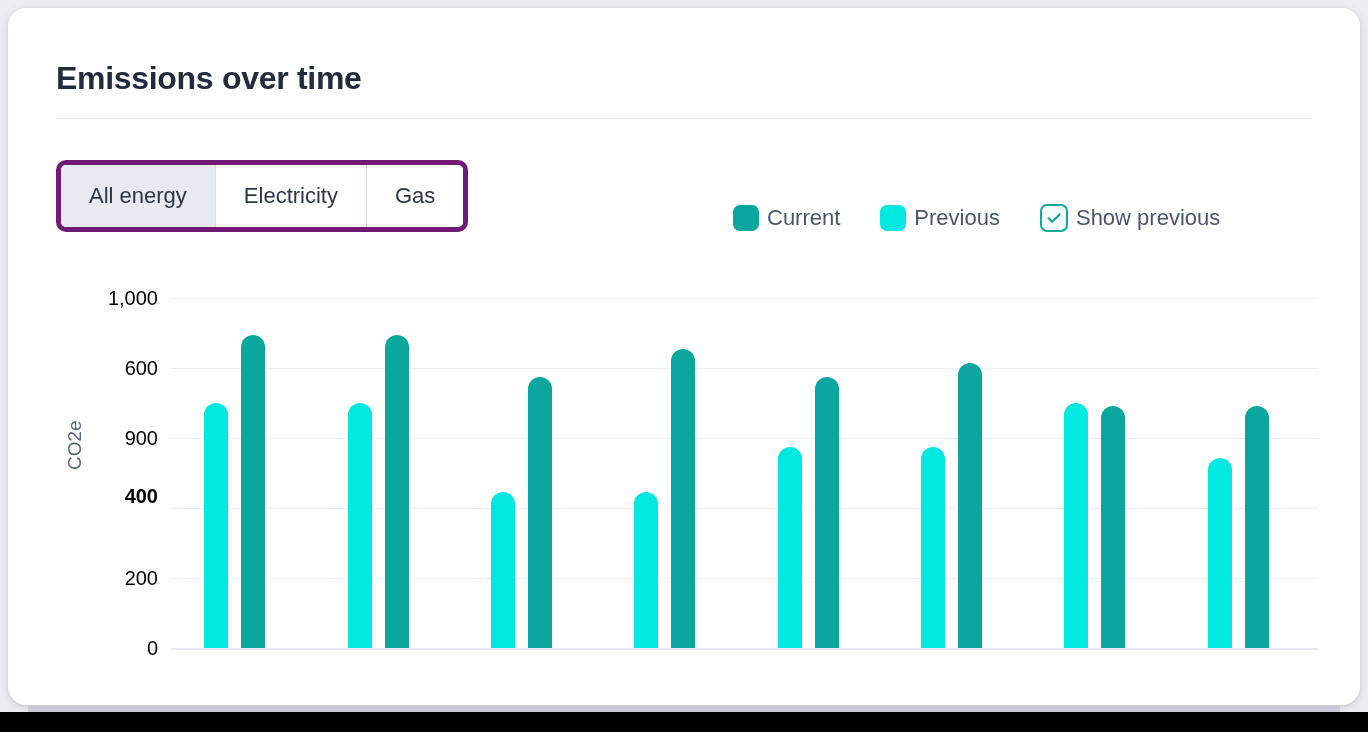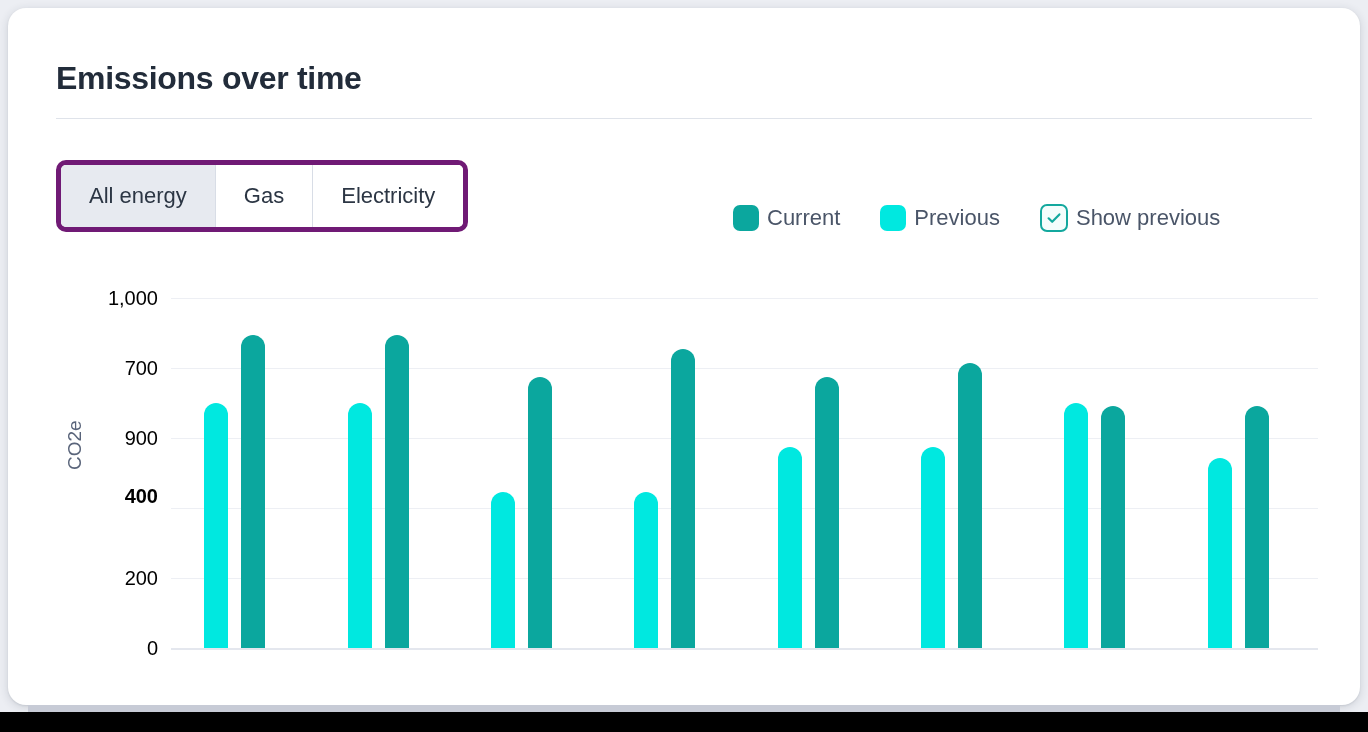--- a/index.html
+++ b/index.html
@@ -159,22 +159,22 @@
 
 <div id="page">
 
   <div class="card">
 
     <div class="card-title">Emissions over time</div>
     <div class="title-divider"></div>
 
     <div class="tabs" id="tab-group">
         <div class="tab active">All energy</div>
+        <div class="tab">Electricity</div>
         <div class="tab">Gas</div>
-        <div class="tab">Electricity</div>
       </div>
 
     <div class="legend">
       <div class="legend-item">
         <span class="swatch" id="swatch-current" style="background: rgb(11, 167, 158);"></span>
         <span class="legend-label">Current</span>
       </div>
       <div class="legend-item">
         <span class="swatch" id="swatch-previous" style="background: rgb(0, 232, 224);"></span>
         <span class="legend-label">Previous</span>
@@ -194,21 +194,21 @@
       <div class="plot" id="plot-area">
           <div class="gridline base" style="top: 350px;"></div>
           <div class="ytick" style="top: 350px;">0</div>
           <div class="gridline" style="top: 280px;"></div>
           <div class="ytick" style="top: 280px;">200</div>
           <div class="gridline" style="top: 210px;"></div>
           <div class="ytick" style="top: 198px; font-weight: bold;">400</div>
           <div class="gridline" style="top: 140px;"></div>
           <div class="ytick" style="top: 140px;">900</div>
           <div class="gridline" style="top: 70px;"></div>
-          <div class="ytick" style="top: 70px;">700</div>
+          <div class="ytick" style="top: 70px;">600</div>
           <div class="gridline" style="top: 0px;"></div>
           <div class="ytick" style="top: 0px;">1,000</div>
           <div class="bar prev" style="left: 33.1875px; height: 245px; background: rgb(0, 232, 224);"></div>
           <div class="bar curr" style="left: 70.1875px; height: 312.55px; background: rgb(11, 167, 158);"></div>
           <div class="bar prev" style="left: 176.562px; height: 245px; background: rgb(0, 232, 224);"></div>
           <div class="bar curr" style="left: 213.562px; height: 313.25px; background: rgb(11, 167, 158);"></div>
           <div class="bar prev" style="left: 319.938px; height: 155.75px; background: rgb(0, 232, 224);"></div>
           <div class="bar curr" style="left: 356.938px; height: 270.55px; background: rgb(11, 167, 158);"></div>
           <div class="bar prev" style="left: 463.312px; height: 155.75px; background: rgb(0, 232, 224);"></div>
           <div class="bar curr" style="left: 500.312px; height: 298.55px; background: rgb(11, 167, 158);"></div>

